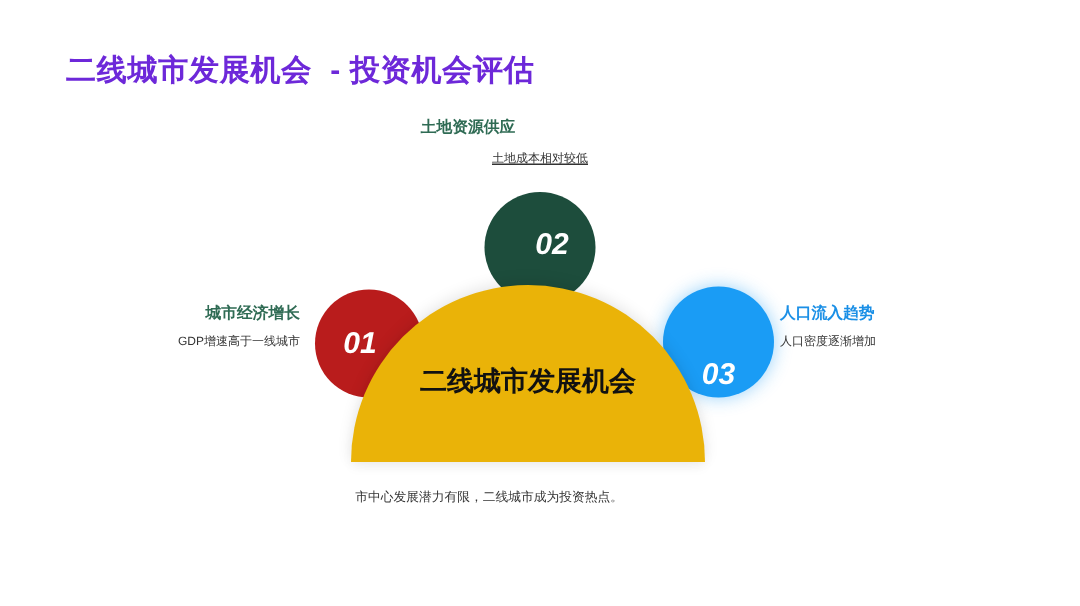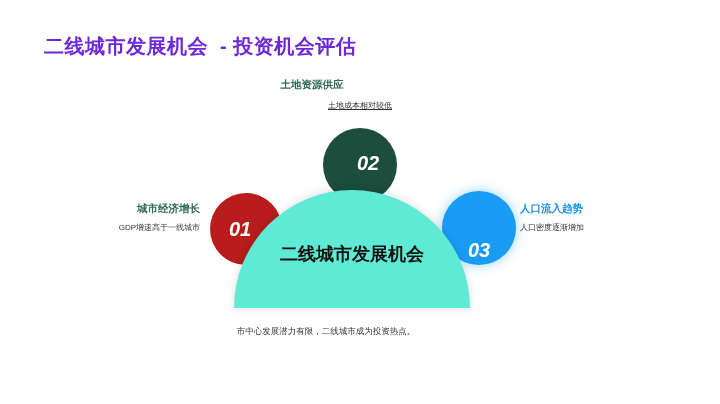--- a/index.html
+++ b/index.html
@@ -5,21 +5,21 @@
   html,body{margin:0;padding:0;}
   body{width:720px;height:404px;background:#ffffff;position:relative;overflow:hidden;font-family:"Liberation Sans","DejaVu Sans",sans-serif;}
   .title{position:absolute;left:44px;top:33px;font-size:20px;font-weight:bold;color:#6d28d9;letter-spacing:0.5px;white-space:pre;}
   .circle{position:absolute;border-radius:50%;color:#fff;font-style:italic;font-weight:bold;font-size:20px;display:flex;align-items:center;justify-content:center;}
   .c1{left:210px;top:193px;width:72px;height:72px;background:#b91c1c;}
   .c2{left:323px;top:128px;width:74px;height:74px;background:#1d4d3c;}
   .c3{left:442px;top:191px;width:74px;height:74px;background:#1a9cf5;box-shadow:0 0 12px rgba(26,156,245,0.45);}
   .c1 span{position:relative;left:-6px;top:0px;}
   .c2 span{position:relative;top:-2px;margin-left:16px;}
   .c3 span{position:relative;left:0px;top:0px;margin-top:44px;}
-  .half{position:absolute;left:234px;top:190px;width:236px;height:118px;background:#5eead4;border-radius:118px 118px 0 0;box-shadow:0 -2px 10px rgba(0,0,0,0.10),0 4px 8px rgba(0,0,0,0.04);}
+  .half{position:absolute;left:234px;top:190px;width:236px;height:118px;background:#eab308;border-radius:118px 118px 0 0;box-shadow:0 -2px 10px rgba(0,0,0,0.10),0 4px 8px rgba(0,0,0,0.04);}
   .half-title{position:absolute;left:0;right:0;top:52px;text-align:center;font-size:18px;font-weight:bold;color:#111;}
   .label{position:absolute;font-size:10.5px;font-weight:bold;white-space:nowrap;}
   .desc{position:absolute;font-size:8px;color:#333;white-space:nowrap;}
   .l1{right:520px;top:202px;color:#2f6b54;text-align:right;}
   .d1{right:520px;top:222px;text-align:center;}
   .l2{left:0;width:624px;top:78px;text-align:center;color:#2f6b54;}
   .d2{left:0;width:720px;top:100px;text-align:center;text-decoration:underline;}
   .l3{left:520px;top:202px;color:#1a8fe6;}
   .d3{left:520px;top:222px;}
   .footer{position:absolute;left:0;width:652px;top:326px;text-align:center;font-size:8.5px;color:#333;}

